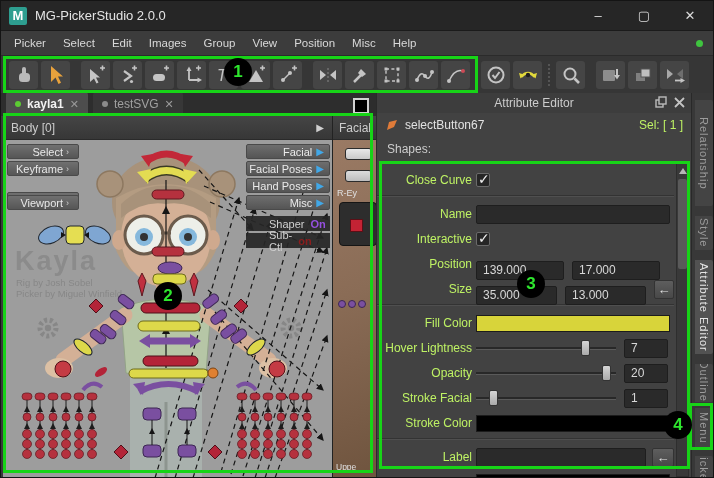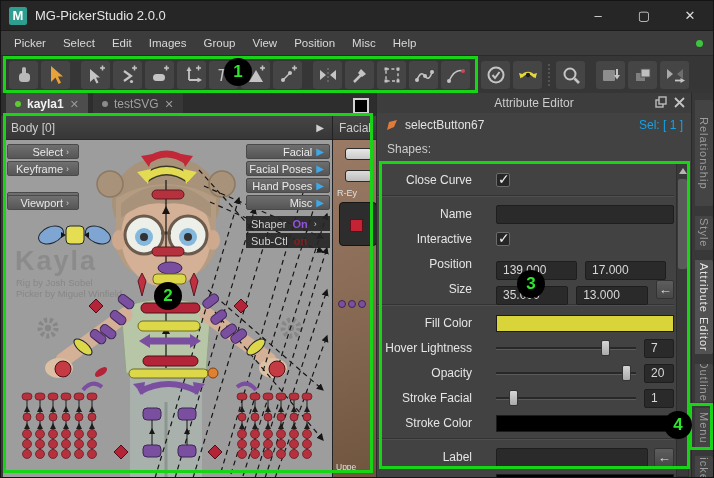--- a/index.html
+++ b/index.html
@@ -36,46 +36,46 @@
   
   .picker-panel { position:absolute; left:2px; top:115px; width:329px; height:363px; background:#9d9d9d; }
   .panel-header { height:24px; background:linear-gradient(#454545,#373737); color:#cccccc; font-size:12px; display:flex; align-items:center; justify-content:space-between; padding:0 8px; border-bottom:1px solid #2a2a2a; }
   .panel-header .ph-arrow { color:#cfcfcf; font-size:10px; }
   .picker-canvas { position:relative; width:329px; height:339px; overflow:hidden; }
   .picker-canvas > svg { position:absolute; left:0; top:0; }
   .pk-btn-left { position:absolute; left:4px; width:72px; height:15px; background:linear-gradient(#707070,#565656); border:1px solid #4a4a4a; border-radius:2px; color:#e8e8e8; font-size:11px; display:flex; align-items:center; justify-content:flex-end; padding-right:9px; gap:3px; }
   .pk-btn-right { position:absolute; right:2px; width:84px; height:15px; background:linear-gradient(#6e6e6e,#555555); border:1px solid #4a4a4a; border-radius:2px; color:#eaeaea; font-size:11px; display:flex; align-items:center; justify-content:flex-end; padding-right:5px; gap:4px; }
   .play-glyph { color:#41a8e8; font-size:10px; }
   .sub-arrow { color:#cfcfcf; font-size:9px; }
-  .pk-state-row { position:absolute; right:2px; width:84px; height:15px; background:rgba(38,38,38,0.92); color:#d0d0d0; font-size:11px; display:flex; align-items:center; padding:0 5px; gap:6px; }
+  .pk-state-row { position:absolute; right:2px; width:84px; height:15px; background:rgba(38,38,38,0.92); color:#d0d0d0; font-size:11px; display:flex; align-items:center; padding:0 23px; gap:6px; }
   .state-on-purple { color:#9550e0; font-weight:bold; }
   .state-on-red { color:#8b1d1d; font-weight:bold; }
 
   
   .facial-panel { position:absolute; left:331px; top:115px; width:44px; height:363px; background:#4a4a4a; border-left:1px solid #222; }
   .facial-canvas { position:relative; width:100%; height:339px; background:linear-gradient(160deg,#9a7a64 0%,#8a6c56 45%,#6f543e 100%); overflow:hidden; }
   .fc-btn { position:absolute; left:12px; width:27px; height:12px; border-radius:3px; border:1px solid #2c2c2c; }
   .fc-label { position:absolute; color:#e0e0e0; font-size:9px; }
   .fc-box { position:absolute; left:6px; top:62px; width:38px; height:44px; background:#2d2d2d; border:1px solid #151515; border-radius:4px; }
   .fc-red { position:absolute; left:10px; top:16px; width:13px; height:13px; background:#c32334; border:1px solid #5c0f16; }
   .fc-dots { position:absolute; left:5px; top:160px; display:flex; gap:2px; }
   .fc-dots span { width:8px; height:8px; border-radius:50%; background:#7a4fa0; border:1px solid #3c2653; }
 
   
   .attr-panel { position:absolute; left:375px; top:92px; width:315px; height:386px; background:#424242; border-left:1px solid #2a2a2a; }
   .ae-title { height:20px; position:relative; display:flex; align-items:center; justify-content:center; color:#cccccc; font-size:12px; background:#3d3d3d; }
   .ae-title-icons { position:absolute; right:6px; top:3px; display:flex; gap:7px; align-items:center; }
   .ae-node { height:23px; display:flex; align-items:center; padding:0 8px; gap:6px; color:#e2e2e2; font-size:12px; }
-  .ae-sel { margin-left:auto; color:#0ea5e9; }
+  .ae-sel { margin-left:auto; color:#bef264; }
   .ae-shapes { height:26px; display:flex; align-items:center; padding:0 8px 0 10px; gap:24px; color:#cccccc; font-size:12px; }
   .dropdown { flex:1; height:20px; background:linear-gradient(#383838,#2f2f2f); border:1px solid #555; border-radius:2px; display:flex; align-items:center; padding:0 7px; color:#dddddd; font-size:12px; position:relative; }
   .dd-caret { position:absolute; right:6px; top:7px; width:0; height:0; border-left:5px solid transparent; border-right:5px solid transparent; border-top:6px solid #9a9a9a; }
   .ae-scroll { position:absolute; top:70px; left:0; right:17px; bottom:0; padding-top:7px; overflow:hidden; }
   .ae-row { display:flex; align-items:center; height:20px; margin:0 0 5px; }
-  .ae-label { width:95px; flex-shrink:0; text-align:right; color:#e5e5e5; font-size:12px; margin-right:24px; white-space:nowrap; }
+  .ae-label { width:95px; flex-shrink:0; text-align:right; color:#bef264; font-size:12px; margin-right:4px; white-space:nowrap; }
   .ae-field { background:#2a2a2a; border:1px solid #1e1e1e; border-radius:2px; height:19px; color:#d8d8d8; font-size:12px; padding:0 6px; display:flex; align-items:center; }
   .f-wide { width:194px; } .f-half { width:88px; margin-right:8px;margin-top:12px; } .f-small { width:44px; } .f-label { width:170px; margin-right:6px; }
   .checkbox { width:14px; height:14px; background:#262626; border:1px solid #6a6a6a; border-radius:2px; position:relative; }
   .checkbox.checked::after { content:"✓"; position:absolute; left:1px; top:-3px; color:#f0f0f0; font-size:14px; font-weight:bold; }
   .ae-divider { height:0; border-top:1px solid #333; border-bottom:1px solid #4f4f4f; margin:2px 0 7px; }
   .slider { position:relative; width:140px; height:18px; margin-right:8px; flex-shrink:0; }
   .slider::before { content:""; position:absolute; left:0; right:0; top:8px; height:2px; background:#282828; border-bottom:1px solid #5a5a5a; }
   .slider-handle { position:absolute; top:1px; width:9px; height:16px; background:linear-gradient(#d5d5d5,#aaaaaa); border-radius:2px; border:1px solid #333; }
   .swatch { width:194px; height:17px; border:1px solid #1c1c1c; }
   .arrow-btn { width:22px; height:19px; background:linear-gradient(#5e5e5e,#484848); border:1px solid #333; border-radius:2px; color:#e0e0e0; display:flex; align-items:center; justify-content:center; font-size:13px; }

